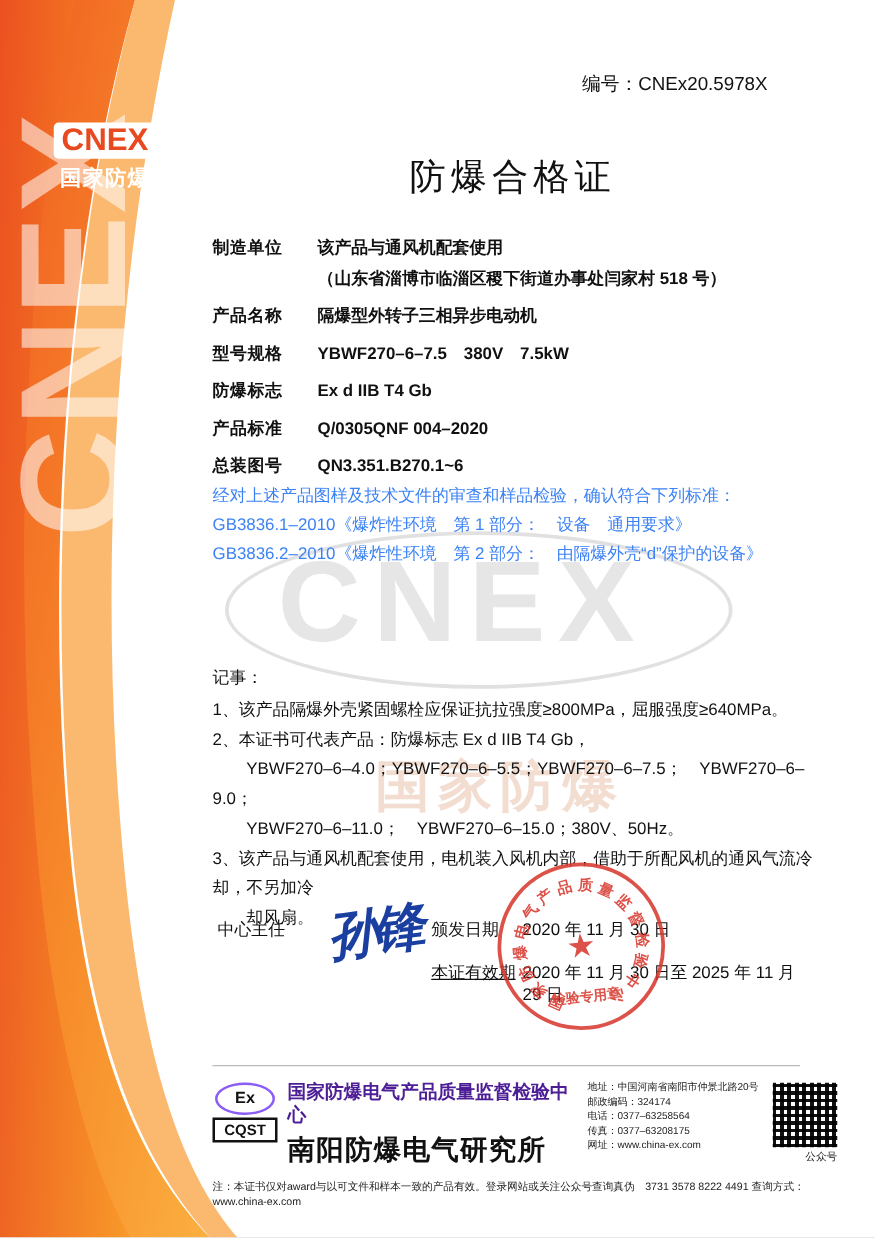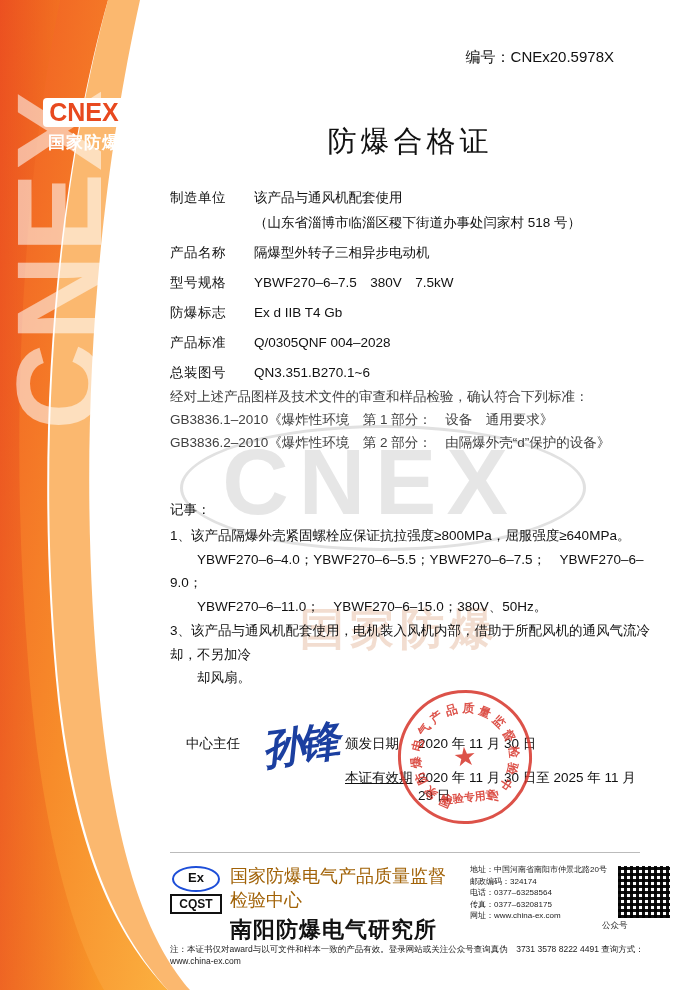--- a/index.html
+++ b/index.html
@@ -107,21 +107,21 @@
     font-size: 17px;
     font-weight: bold;
     color: #ffffff;
     letter-spacing: 1px;
   }
 
   
   .doc-no {
     position: absolute;
     right: 86px;
-    top: 48px;
+    top: 58px;
     font-size: 15px;
     color: #111;
     text-align: center;
   }
   .title {
     position: absolute;
     left: 190px;
     top: 122px;
     width: 440px;
     text-align: center;
@@ -137,20 +137,21 @@
     left: 170px;
     top: 188px;
     width: 470px;
     font-size: 13.5px;
     color: #111;
   }
   .frow {
     display: flex;
     margin-bottom: 10.5px;
     line-height: 1.45;
+    font-weight: bold;
   }
   .flabel {
     width: 72px;
     flex: 0 0 72px;
     letter-spacing: 0.5px;
   }
   .fvalue {
     flex: 1 1 auto;
     padding-left: 12px;
   }
@@ -159,47 +160,47 @@
     margin-top: 5px;
   }
 
   
   .standards {
     position: absolute;
     left: 170px;
     top: 385px;
     width: 470px;
     font-size: 13.5px;
-    color: #404040;
+    color: #3b82f6;
     line-height: 1.72;
   }
 
   
   .notes {
     position: absolute;
     left: 170px;
-    top: 498px;
+    top: 530px;
     width: 480px;
     font-size: 13.5px;
     color: #111;
     line-height: 1.76;
   }
   .notes-title { margin-bottom: 2px; }
   .note-line { white-space: pre-wrap; }
 
   
   .sign-row {
     position: absolute;
     left: 170px;
     top: 733px;
     width: 470px;
     font-size: 13.5px;
     color: #111;
   }
-  .sign-label { position: absolute; left: 16px; top: 2px; text-align: right; }
+  .sign-label { position: absolute; left: 4px; top: 2px; text-align: right; }
   .issue-label { position: absolute; left: 175px; top: 2px; }
   .issue-date { position: absolute; left: 248px; top: 2px; }
   .valid-label { position: absolute; left: 175px; top: 36px; text-decoration: underline; }
   .valid-date { position: absolute; left: 248px; top: 36px; }
 
   .signature {
     position: absolute;
     left: 262px;
     top: 718px;
     font-family: "Liberation Serif", serif;
@@ -278,21 +279,21 @@
   .ex-mark {
     position: absolute;
     left: 0;
     top: 4px;
     width: 52px;
     text-align: center;
   }
   .ex-ellipse {
     width: 44px;
     height: 22px;
-    border: 2px solid #1d4ed8;
+    border: 2px solid #8b5cf6;
     border-radius: 50%;
     margin: 0 auto;
     font-size: 13px;
     font-weight: bold;
     line-height: 20px;
     color: #111;
   }
   .ex-cqst {
     margin-top: 2px;
     border: 2px solid #111;
@@ -304,23 +305,23 @@
     line-height: 16px;
     color: #111;
   }
   .footer-center {
     position: absolute;
     left: 60px;
     top: 2px;
     width: 230px;
   }
   .footer-org-small {
-    font-size: 18px;
-    font-weight: normal;
-    color: #a16207;
+    font-size: 15px;
+    font-weight: bold;
+    color: #4c1d95;
     letter-spacing: 0px;
   }
   .footer-org-big {
     margin-top: 3px;
     font-size: 22px;
     font-weight: bold;
     color: #111;
     letter-spacing: 1px;
   }
   .footer-contact {
@@ -339,23 +340,24 @@
     width: 52px;
     height: 52px;
     background:
       repeating-linear-gradient(0deg,#111 0 3px,#fff 3px 6px),
       repeating-linear-gradient(90deg,#111 0 3px,#fff 3px 6px);
     background-blend-mode: multiply;
     border: 2px solid #fff;
   }
   .qr-label {
     position: absolute;
-    left: 432px;
+    left: 455px;
     top: 58px;
     width: 64px;
+    text-align: center;
     font-size: 8.5px;
     color: #222;
   }
 
   .fineprint {
     position: absolute;
     left: 170px;
     top: 944px;
     width: 500px;
     font-size: 8.5px;
@@ -418,37 +420,38 @@
     <div class="frow">
       <div class="flabel">型号规格</div>
       <div class="fvalue">YBWF270–6–7.5　380V　7.5kW</div>
     </div>
     <div class="frow">
       <div class="flabel">防爆标志</div>
       <div class="fvalue">Ex d IIB T4 Gb</div>
     </div>
     <div class="frow">
       <div class="flabel">产品标准</div>
-      <div class="fvalue">Q/0305QNF 004–2028</div>
+      <div class="fvalue">Q/0305QNF 004–2020</div>
     </div>
     <div class="frow">
       <div class="flabel">总装图号</div>
       <div class="fvalue">QN3.351.B270.1~6</div>
     </div>
   </div>
 
   <div class="standards">
     <div>经对上述产品图样及技术文件的审查和样品检验，确认符合下列标准：</div>
     <div>GB3836.1–2010《爆炸性环境　第 1 部分：　设备　通用要求》</div>
     <div>GB3836.2–2010《爆炸性环境　第 2 部分：　由隔爆外壳“d”保护的设备》</div>
   </div>
 
   <div class="notes">
     <div class="notes-title">记事：</div>
     <div class="note-line">1、该产品隔爆外壳紧固螺栓应保证抗拉强度≥800MPa，屈服强度≥640MPa。</div>
+    <div class="note-line">2、本证书可代表产品：防爆标志 Ex d IIB T4 Gb，</div>
     <div class="note-line">　　YBWF270–6–4.0；YBWF270–6–5.5；YBWF270–6–7.5；　YBWF270–6–9.0；</div>
     <div class="note-line">　　YBWF270–6–11.0；　YBWF270–6–15.0；380V、50Hz。</div>
     <div class="note-line">3、该产品与通风机配套使用，电机装入风机内部，借助于所配风机的通风气流冷却，不另加冷</div>
     <div class="note-line">　　却风扇。</div>
   </div>
 
   <div class="sign-row">
     <div class="sign-label">中心主任</div>
     <div class="issue-label">颁发日期</div>
     <div class="issue-date">2020 年 11 月 30 日</div>

